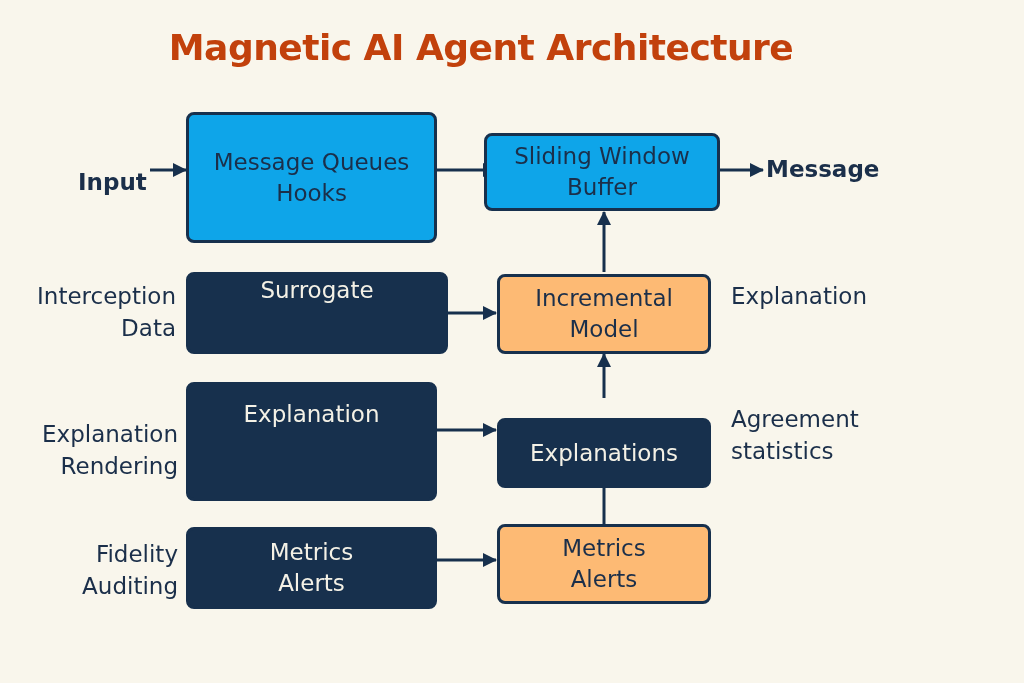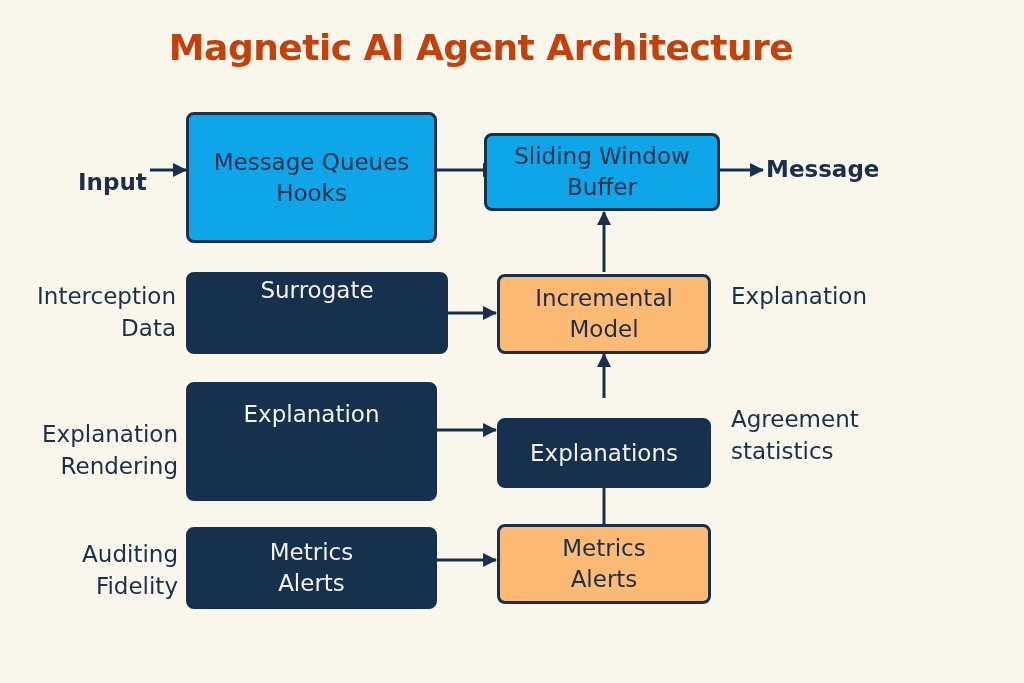--- a/index.html
+++ b/index.html
@@ -68,22 +68,22 @@
 
 <div class="lbl right" style="right:848px; top:280px;">
   <span>Interception</span>
   <span>Data</span>
 </div>
 <div class="lbl right" style="right:846px; top:418px;">
   <span>Explanation</span>
   <span>Rendering</span>
 </div>
 <div class="lbl right" style="right:846px; top:538px;">
+  <span>Fidelity</span>
   <span>Auditing</span>
-  <span>Fidelity</span>
 </div>
 
 <div class="box beige" style="left:186px; top:112px; width:251px; height:131px;">
   <span>Message Queues</span>
   <span>Hooks</span>
 </div>
 <div class="box dark" style="left:186px; top:272px; width:262px; height:82px;justify-content:space-between;">
   <span>Surrogate</span>
 </div>
 <div class="box dark top-aligned" style="left:186px; top:382px; width:251px; height:119px;">

